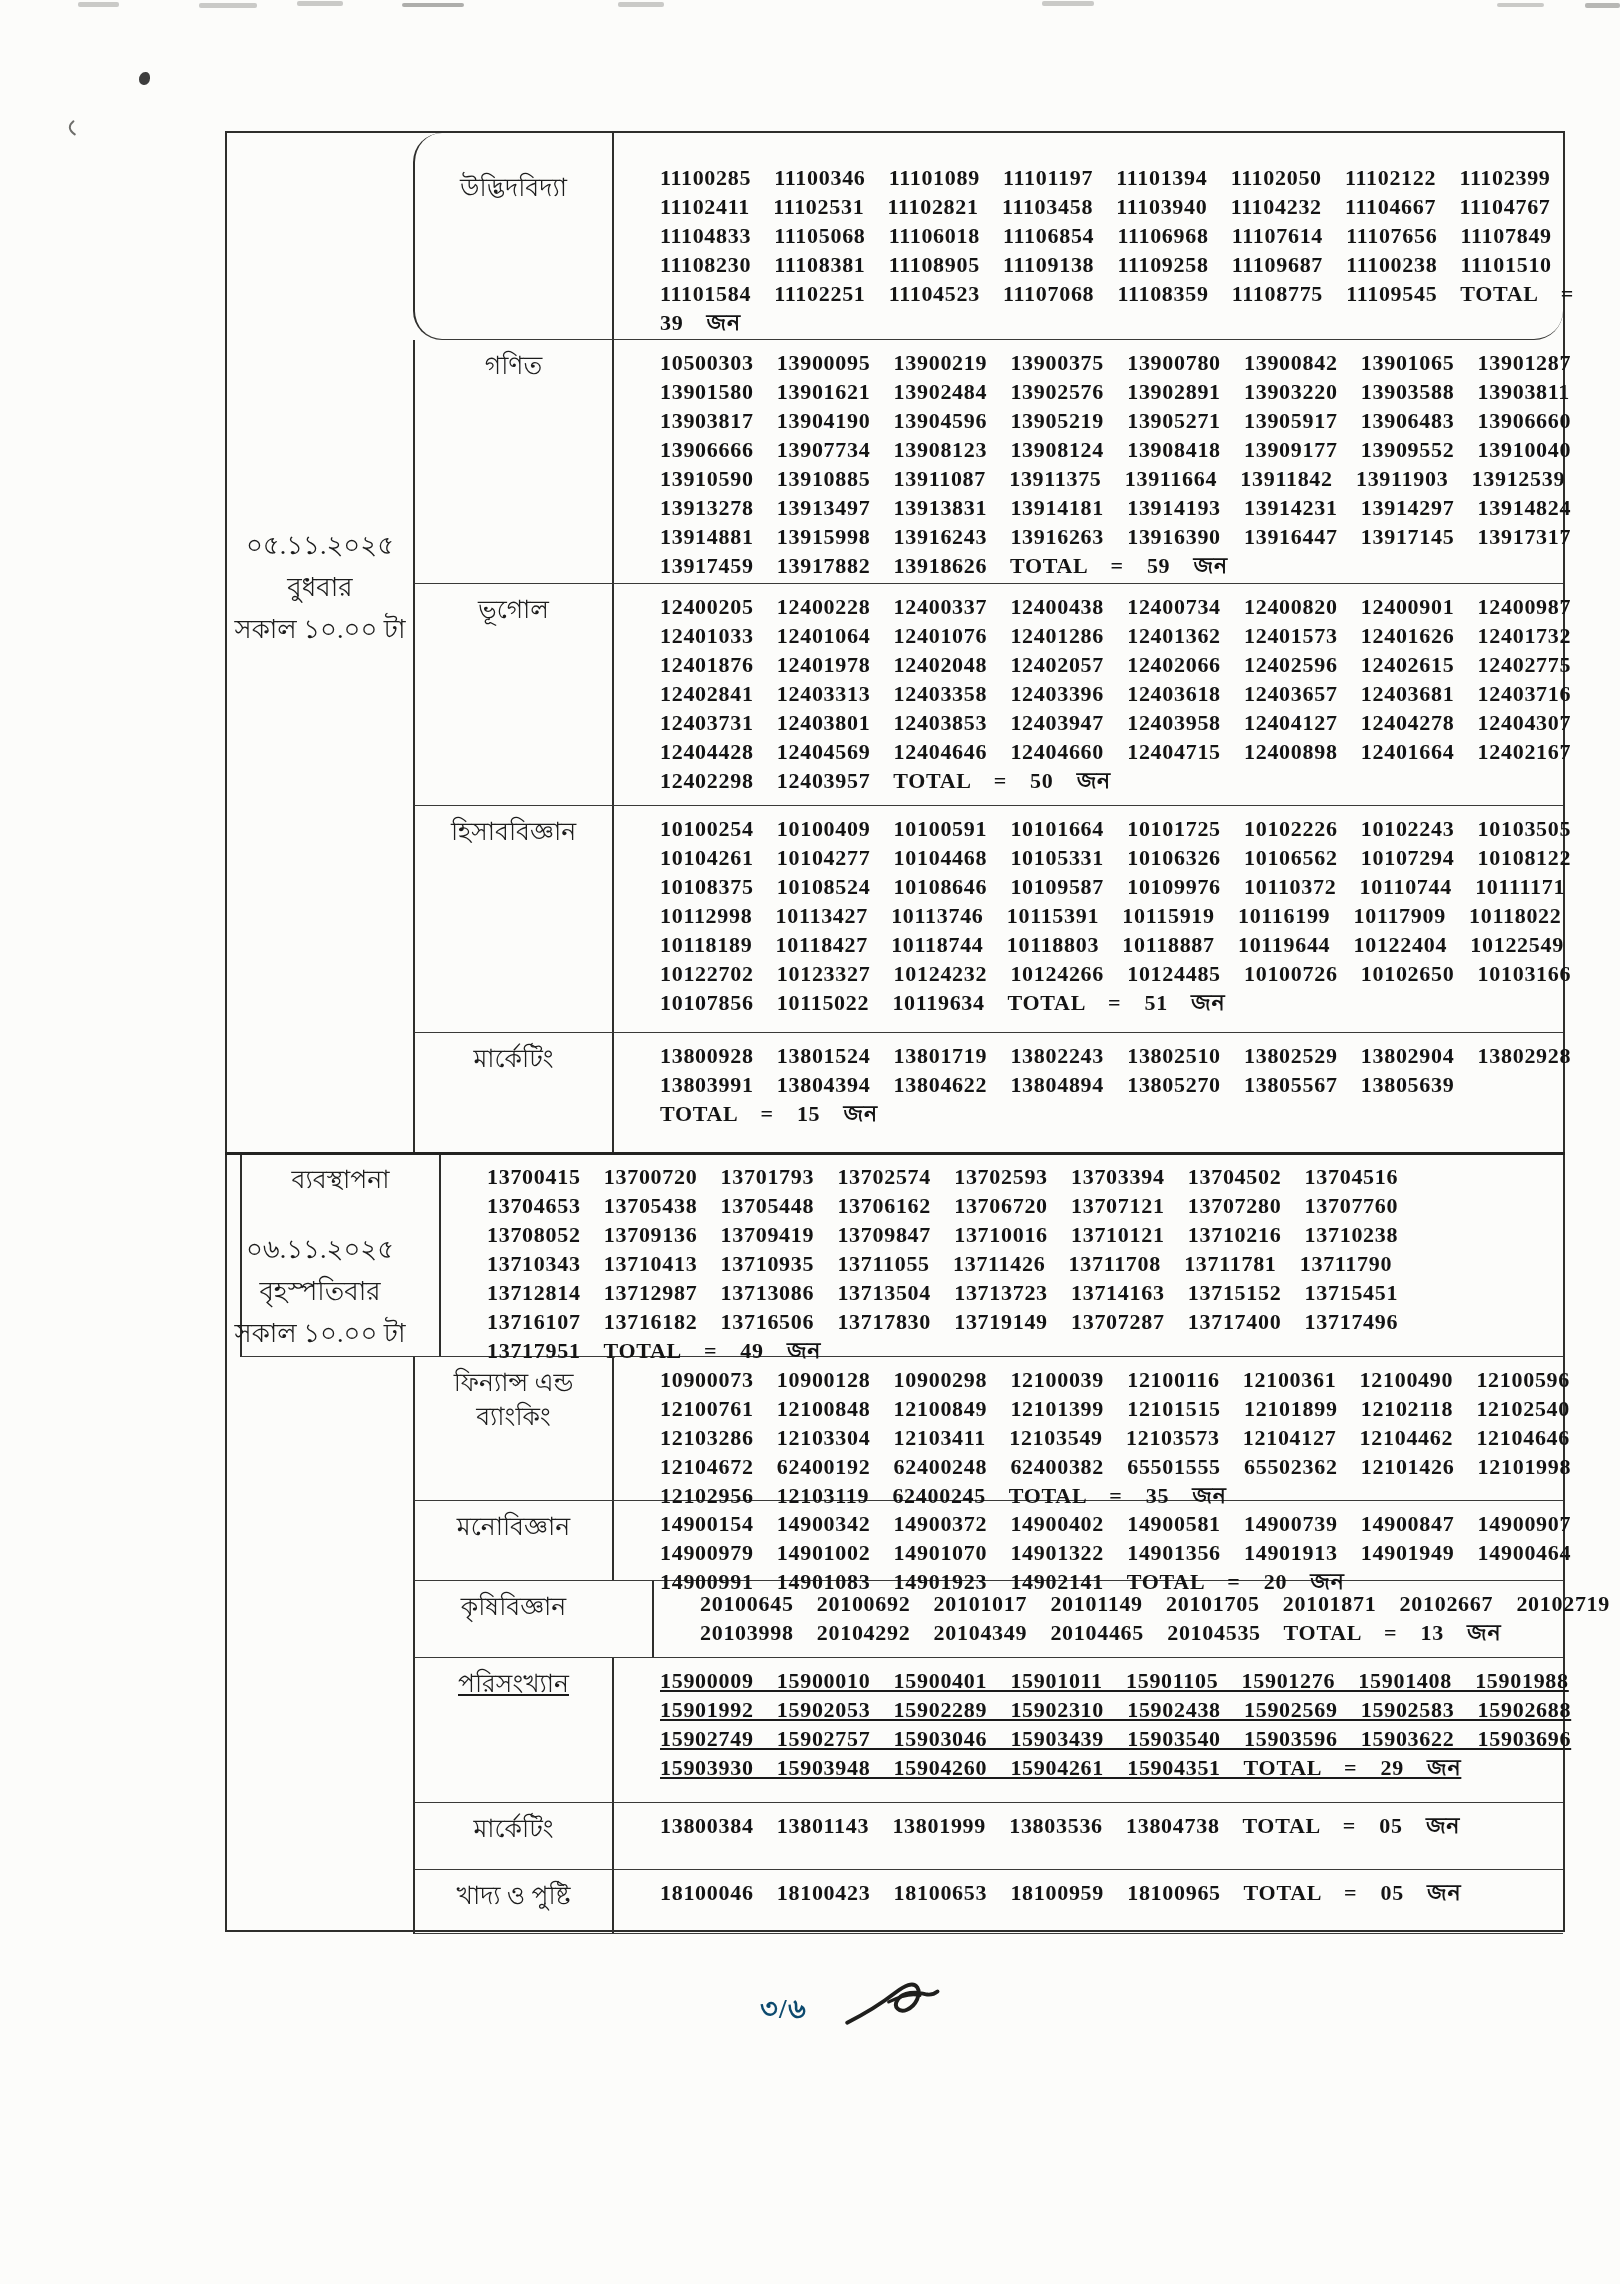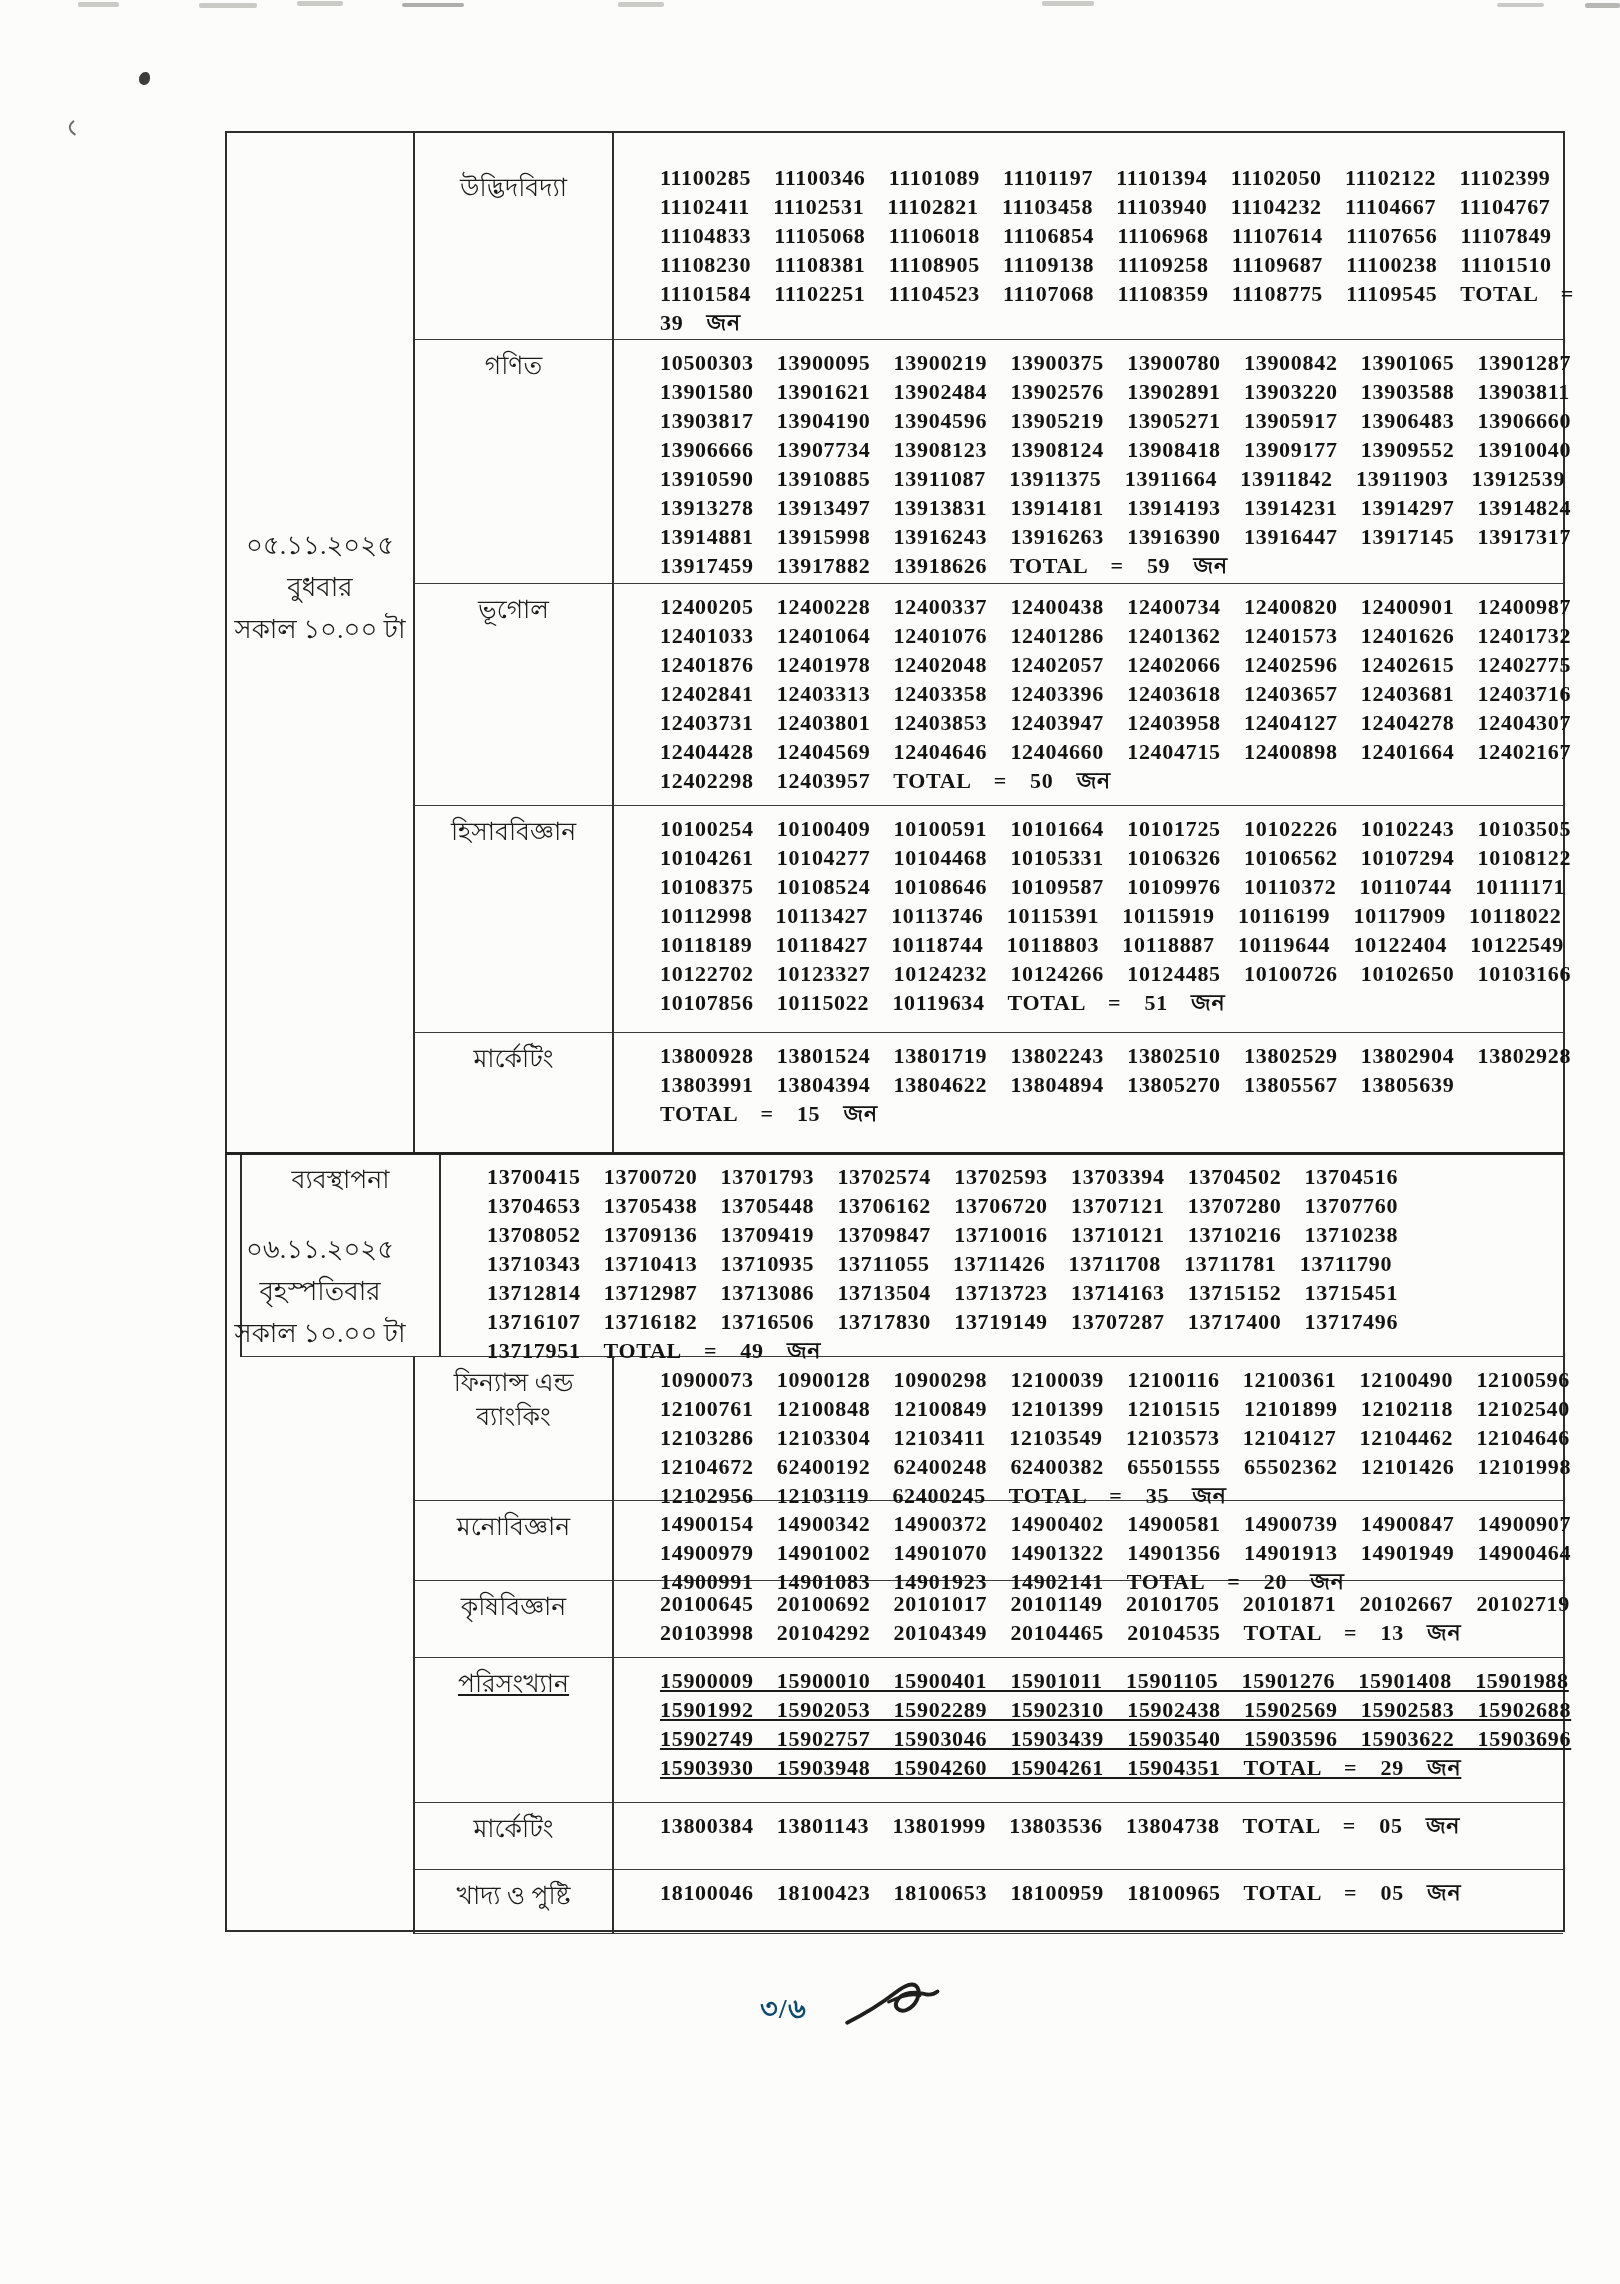--- a/index.html
+++ b/index.html
@@ -25,23 +25,23 @@
     box-sizing:border-box;
   }
   .subject-row{
     margin-left:186px;
     border-left:2px solid #2e2e2c;
     border-bottom:1.3px solid #3a3a38;
     box-sizing:border-box;
     display:flex;
   }
   .subject-row:last-child{border-bottom:none;}
-  .r1{height:207px;} .r2{height:244px;} .r3{height:222px;} .r4{height:227px;}
+  .r1{height:207px;border-radius:29px;} .r2{height:244px;} .r3{height:222px;} .r4{height:227px;}
   .r5{height:121px;} .r6{height:203px;margin-left:13px;} .r7{height:144px;} .r8{height:80px;}
-  .r9{height:77px;} .r10{height:145px;text-decoration:underline;} .r11{height:67px;} .r12{height:64px;}
+  .r9{height:77px;gap:40px;} .r10{height:145px;text-decoration:underline;} .r11{height:67px;} .r12{height:64px;}
   .subj-cell{
     width:197px;flex:0 0 197px;
     box-sizing:border-box;
     padding:9.1px 3.9px 0 3.9px;
     text-align:center;
     font-size:25px;line-height:34px;color:#1c1c1c;
   }
   .r1 .subj-cell{padding-top:38px;}
   .num-cell{
     flex:1 1 auto;

